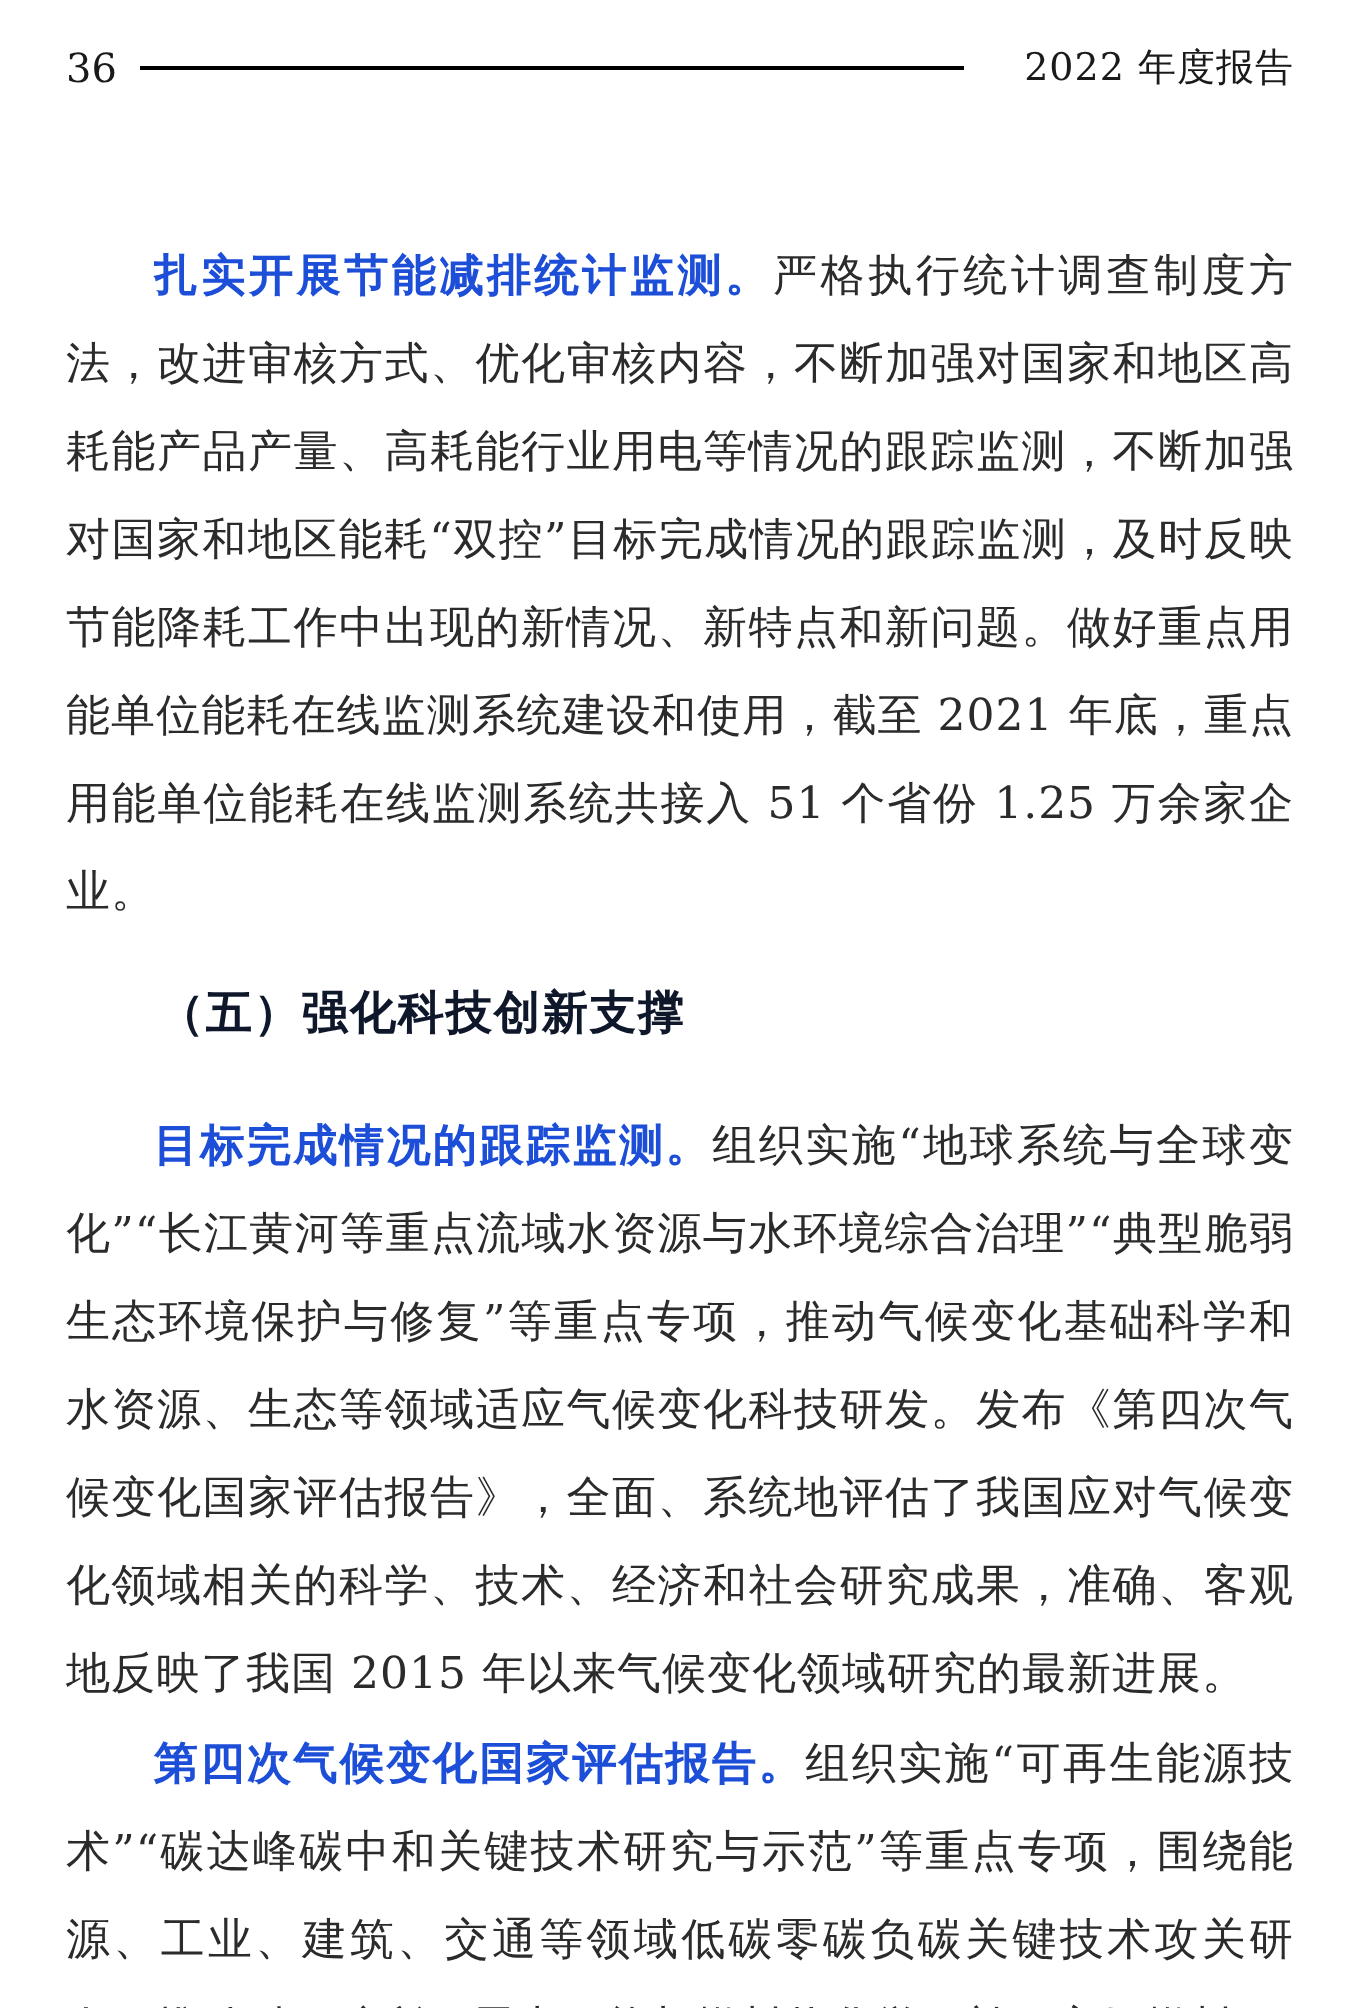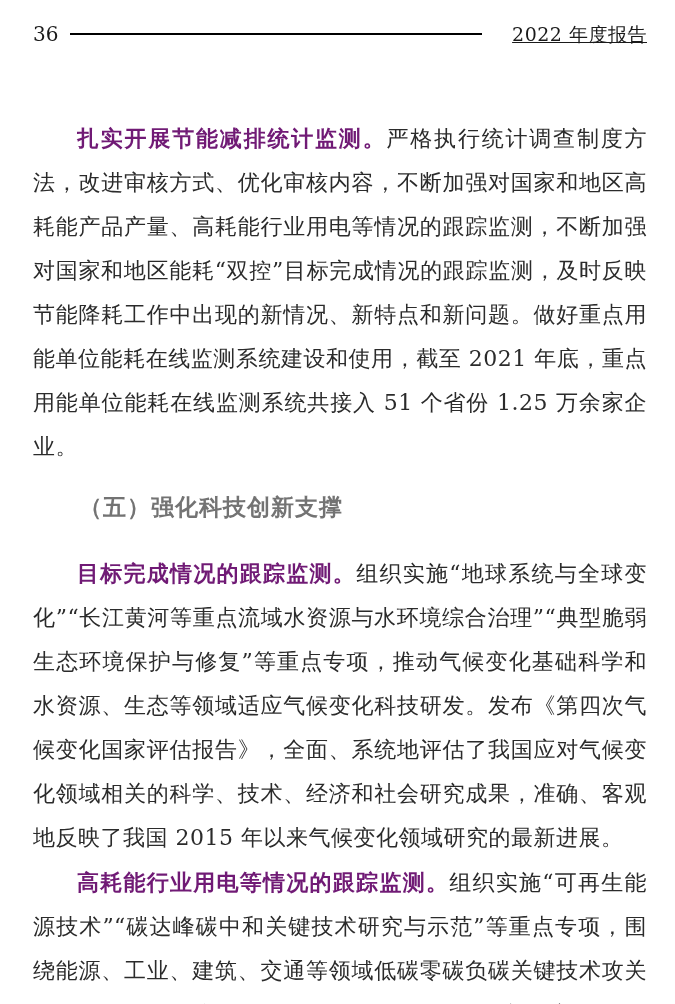--- a/index.html
+++ b/index.html
@@ -32,44 +32,43 @@
     height: 2.5px;
     background: #000000;
     margin-left: 12px;
     margin-right: 30px;
   }
   .report-title {
     font-size: 19px;
     line-height: 24px;
     flex: 0 0 auto;
     letter-spacing: 0.5px;
-    text-decoration: underline;
   }
   .page-body {
     margin-top: 70px;
     font-size: 22px;
     line-height: 44px;
     color: #2b2b2b;
     text-align: justify;
     letter-spacing: 0.5px;
   }
   .para {
     margin: 0;
     text-indent: 2em;
   }
   .para .lead {
     font-weight: 700;
-    color: #701a75;
+    color: #1d4ed8;
   }
   .section-heading {
     font-family: "DejaVu Sans", "Liberation Sans", sans-serif;
     font-weight: 700;
     font-size: 23px;
     line-height: 44px;
-    color: #737373;
+    color: #0f172a;
     margin: 16px 0 22px 0;
     text-indent: 2em;
     text-align: left;
     letter-spacing: 1px;
   }
 </style>
 </head>
 <body>
 
 <div class="page">
@@ -81,17 +80,17 @@
   </header>
 
   <main class="page-body">
 
     <p class="para"><b class="lead">扎实开展节能减排统计监测。</b><span>严格执行统计调查制度方法，改进审核方式、优化审核内容，不断加强对国家和地区高耗能产品产量、高耗能行业用电等情况的跟踪监测，不断加强对国家和地区能耗“双控”目标完成情况的跟踪监测，及时反映节能降耗工作中出现的新情况、新特点和新问题。做好重点用能单位能耗在线监测系统建设和使用，截至 2021 年底，重点用能单位能耗在线监测系统共接入 51 个省份 1.25 万余家企业。</span></p>
 
     <h2 class="section-heading">（五）强化科技创新支撑</h2>
 
     <p class="para"><b class="lead">目标完成情况的跟踪监测。</b><span>组织实施“地球系统与全球变化”“长江黄河等重点流域水资源与水环境综合治理”“典型脆弱生态环境保护与修复”等重点专项，推动气候变化基础科学和水资源、生态等领域适应气候变化科技研发。发布《第四次气候变化国家评估报告》，全面、系统地评估了我国应对气候变化领域相关的科学、技术、经济和社会研究成果，准确、客观地反映了我国 2015 年以来气候变化领域研究的最新进展。</span></p>
 
-    <p class="para"><b class="lead">高耗能行业用电等情况的跟踪监测。</b><span>组织实施“可再生能源技术”“碳达峰碳中和关键技术研究与示范”等重点专项，围绕能源、工业、建筑、交通等领域低碳零碳负碳关键技术攻关研发。推动科研院所开展太阳能与燃料热化学互补、富氢燃料</span></p>
+    <p class="para"><b class="lead">第四次气候变化国家评估报告。</b><span>组织实施“可再生能源技术”“碳达峰碳中和关键技术研究与示范”等重点专项，围绕能源、工业、建筑、交通等领域低碳零碳负碳关键技术攻关研发。推动科研院所开展太阳能与燃料热化学互补、富氢燃料</span></p>
 
   </main>
 
 </div>
 
 </body></html>

